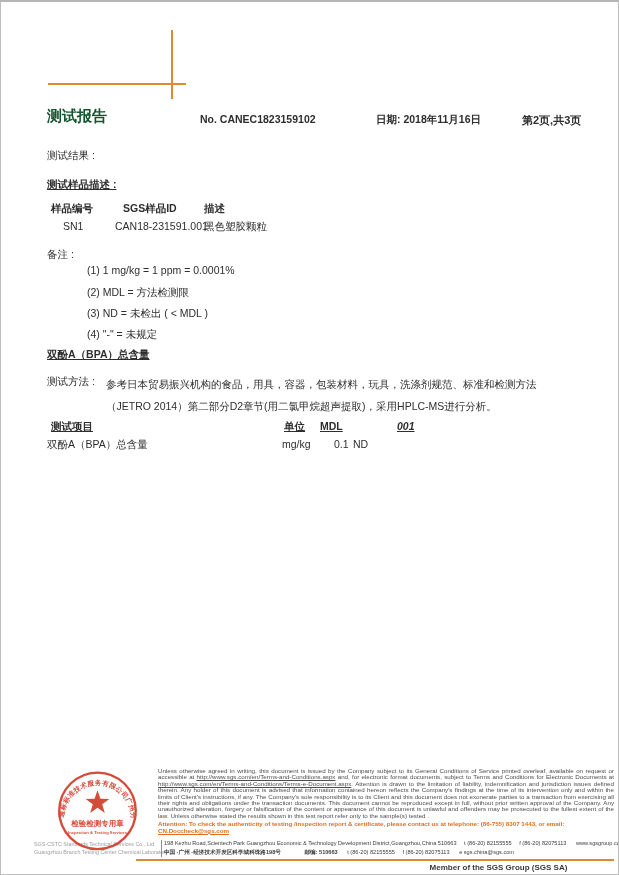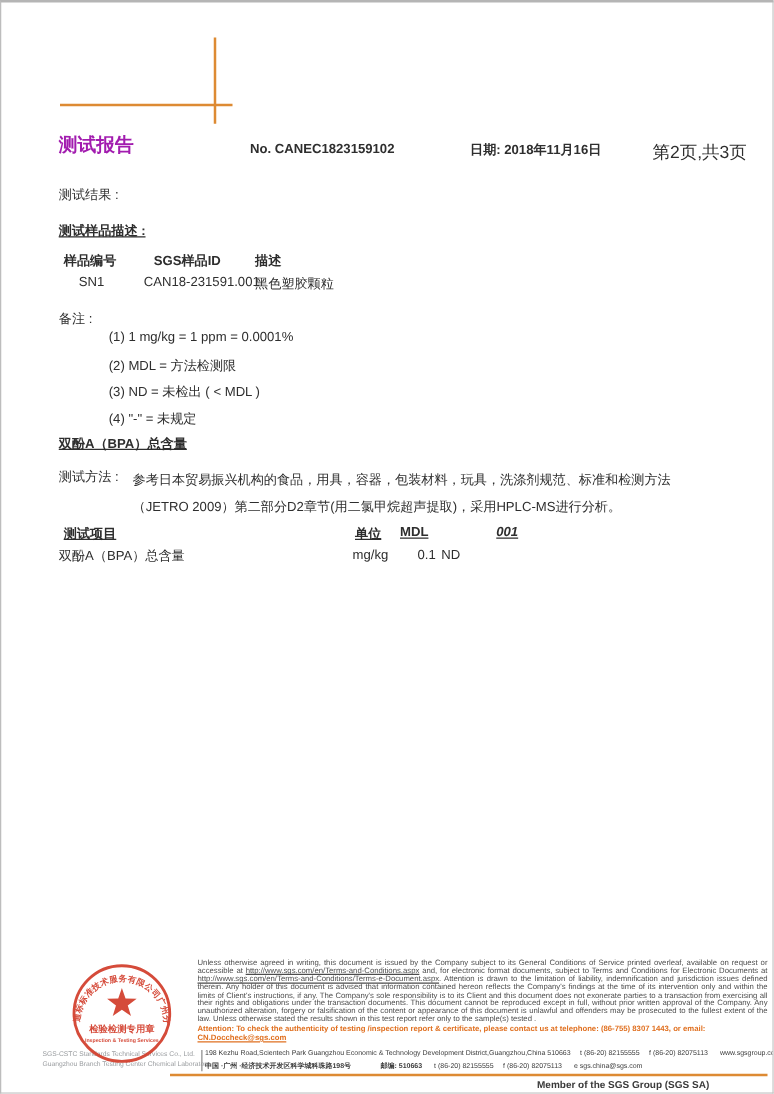--- a/index.html
+++ b/index.html
@@ -12,24 +12,24 @@
     font-family:"Liberation Sans","DejaVu Sans",sans-serif;
     color:#2e2e2e;
     overflow:hidden;
   }
   .abs{position:absolute;}
   
   .logo-text{left:51px;top:20px;font-size:47px;font-weight:bold;color:#87898c;letter-spacing:-3px;font-family:"DejaVu Sans","Liberation Sans",sans-serif;}
   .logo-hline{left:47px;top:81px;width:138px;height:2px;background:#dd8a33;}
   .logo-vline{left:170px;top:28px;width:2px;height:69px;background:#dd8a33;}
   
-  .doc-title{left:46px;top:105px;font-size:15px;font-weight:bold;color:#a21caf;}
+  .doc-title{left:46px;top:105px;font-size:15px;font-weight:bold;color:#14532d;}
   .report-no{left:199px;top:111px;font-size:10.5px;font-weight:bold;}
   .report-date{left:375px;top:111px;font-size:10.5px;font-weight:bold;}
-  .page-info{left:521px;top:111px;font-size:14px;font-weight:normal;}
+  .page-info{left:521px;top:111px;font-size:11px;font-weight:bold;}
   
   .t{font-size:10.5px;color:#2e2e2e;}
   .bold{font-weight:bold;}
   .und{text-decoration:underline;}
   .ital{font-style:italic;}
   .results-label{left:46px;top:147px;}
   .sample-desc{left:46px;top:176px;}
   .remarks-label{left:46px;top:246px;}
   .note{left:86px;}
   .bpa-heading{left:46px;top:346px;}
@@ -71,21 +71,21 @@
 
   <div class="abs t remarks-label">备注 :</div>
   <div class="abs t note" style="top:262px;">(1) 1 mg/kg = 1 ppm = 0.0001%</div>
   <div class="abs t note" style="top:284px;">(2) MDL = 方法检测限</div>
   <div class="abs t note" style="top:305px;">(3) ND = 未检出 ( &lt; MDL )</div>
   <div class="abs t note" style="top:326px;">(4) "-" = 未规定</div>
 
   <div class="abs t bold und bpa-heading">双酚A（BPA）总含量</div>
 
   <div class="abs t method-label">测试方法 :</div>
-  <div class="abs t method-text">参考日本贸易振兴机构的食品，用具，容器，包装材料，玩具，洗涤剂规范、标准和检测方法（JETRO 2009）第二部分D2章节(用二氯甲烷超声提取)，采用HPLC-MS进行分析。</div>
+  <div class="abs t method-text">参考日本贸易振兴机构的食品，用具，容器，包装材料，玩具，洗涤剂规范、标准和检测方法（JETRO 2014）第二部分D2章节(用二氯甲烷超声提取)，采用HPLC-MS进行分析。</div>
 
   <div class="abs t bold und" style="left:50px;top:418px;">测试项目</div>
   <div class="abs t bold und" style="left:283px;top:418px;">单位</div>
   <div class="abs t bold und" style="left:319px;top:418px;">MDL</div>
   <div class="abs t bold und ital" style="left:349px;top:418px;padding-left:47px;">001</div>
   <div class="abs t" style="left:46px;top:436px;">双酚A（BPA）总含量</div>
   <div class="abs t" style="left:281px;top:436px;">mg/kg</div>
   <div class="abs t" style="left:322px;top:436px;padding-left:11px;">0.1</div>
   <div class="abs t" style="left:352px;top:436px;">ND</div>
 

